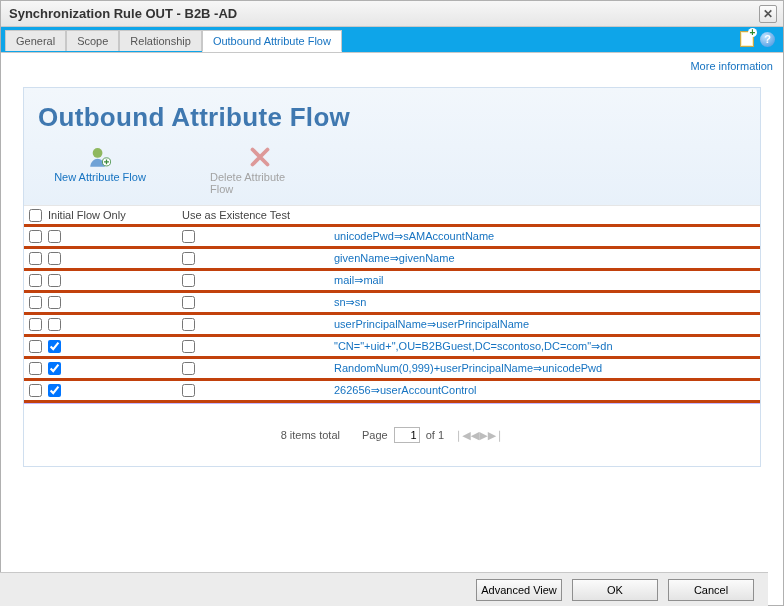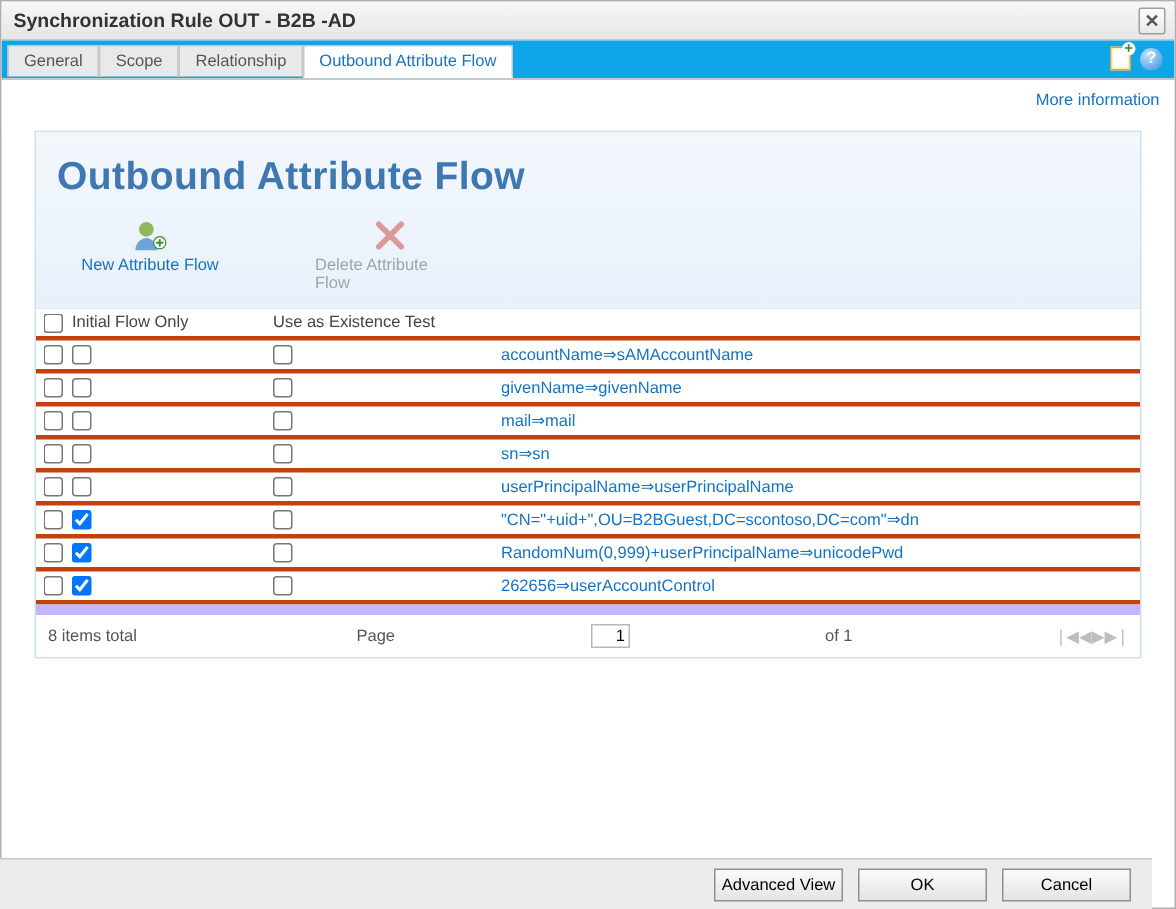--- a/index.html
+++ b/index.html
@@ -165,27 +165,27 @@
   .col-flow { flex: 1; padding-left: 2px; display:flex; align-items:center;}
   .grid-row { font-size: 11px; }
   .grid-row .col-flow { color: #1673c1; }
   .grid input[type=checkbox] {
     width: 13px; height: 13px;
   }
 
   
   .pager {
     display: flex;
-    justify-content: space-between;
+    justify-content: center;
     align-items: center;
     gap: 6px;
-    padding: 6px 8px;
+    padding: 23px 8px;
     font-size: 11px;
     color: #555;
-    border-top: 7px solid #c4b5fd;
+    border-top: 1px solid #c4b5fd;
   }
   .pager .total { margin-right: 16px; }
   .pager input {
     width: 26px;
     text-align: right;
     font-size: 11px;
     border: 1px solid #b8b8b8;
     padding: 1px 2px;
   }
   .nav-arrows { display:flex; gap:1px; margin-left:4px;}
@@ -279,21 +279,21 @@
         <div class="grid-row">
           <div class="col-sel">
             <input type="checkbox" style="">
           </div>
           <div class="col-initial">
             <input type="checkbox" style="">
           </div>
           <div class="col-exist">
             <input type="checkbox" style="">
           </div>
-          <div class="col-flow">accountName⇒sAMAccountName</div>
+          <div class="col-flow">unicodePwd⇒sAMAccountName</div>
         </div>
         <div class="grid-row">
           <div class="col-sel">
             <input type="checkbox" style="">
           </div>
           <div class="col-initial">
             <input type="checkbox" style="">
           </div>
           <div class="col-exist">
             <input type="checkbox" style="">

